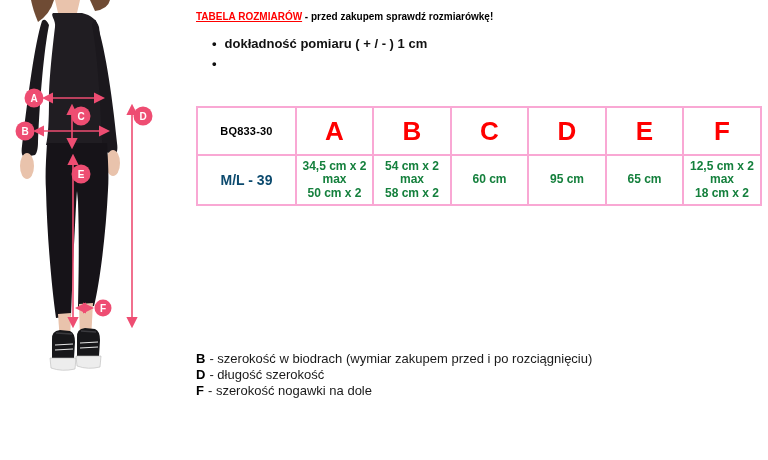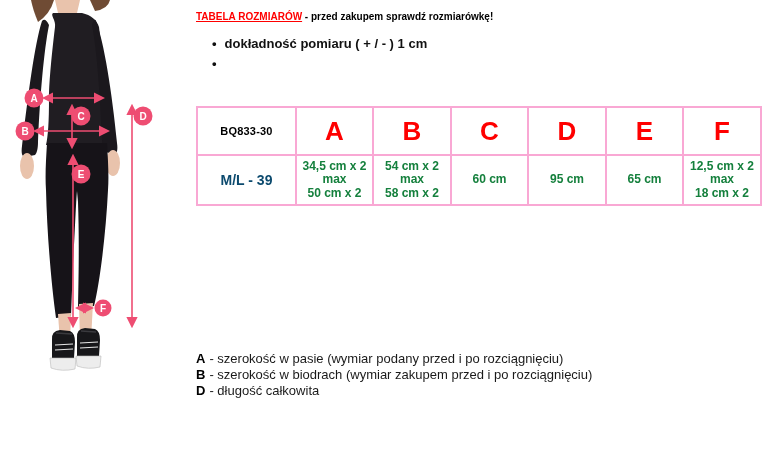--- a/index.html
+++ b/index.html
@@ -166,23 +166,23 @@
         <td class="cell-value">65 cm</td>
         <td class="cell-value">12,5 cm x 2
 max
 18 cm x 2</td>
       </tr>
     </tbody>
   </table>
 
   <div class="legend">
     <div class="legend-line">
-      <span class="legend-letter">A</span><span>- szerokość w pasie (wymiar podany przed i po rozciągnięciu)</span>
-    </div>
-    <div class="legend-line">
       <span class="legend-letter">B</span><span>- szerokość w biodrach (wymiar zakupem przed i po rozciągnięciu)</span>
     </div>
     <div class="legend-line">
-      <span class="legend-letter">D</span><span>- długość całkowita</span>
+      <span class="legend-letter">D</span><span>- długość szerokość</span>
+    </div>
+    <div class="legend-line">
+      <span class="legend-letter">F</span><span>- szerokość nogawki na dole</span>
     </div>
   </div>
 
 </div>
 
 </body></html>

